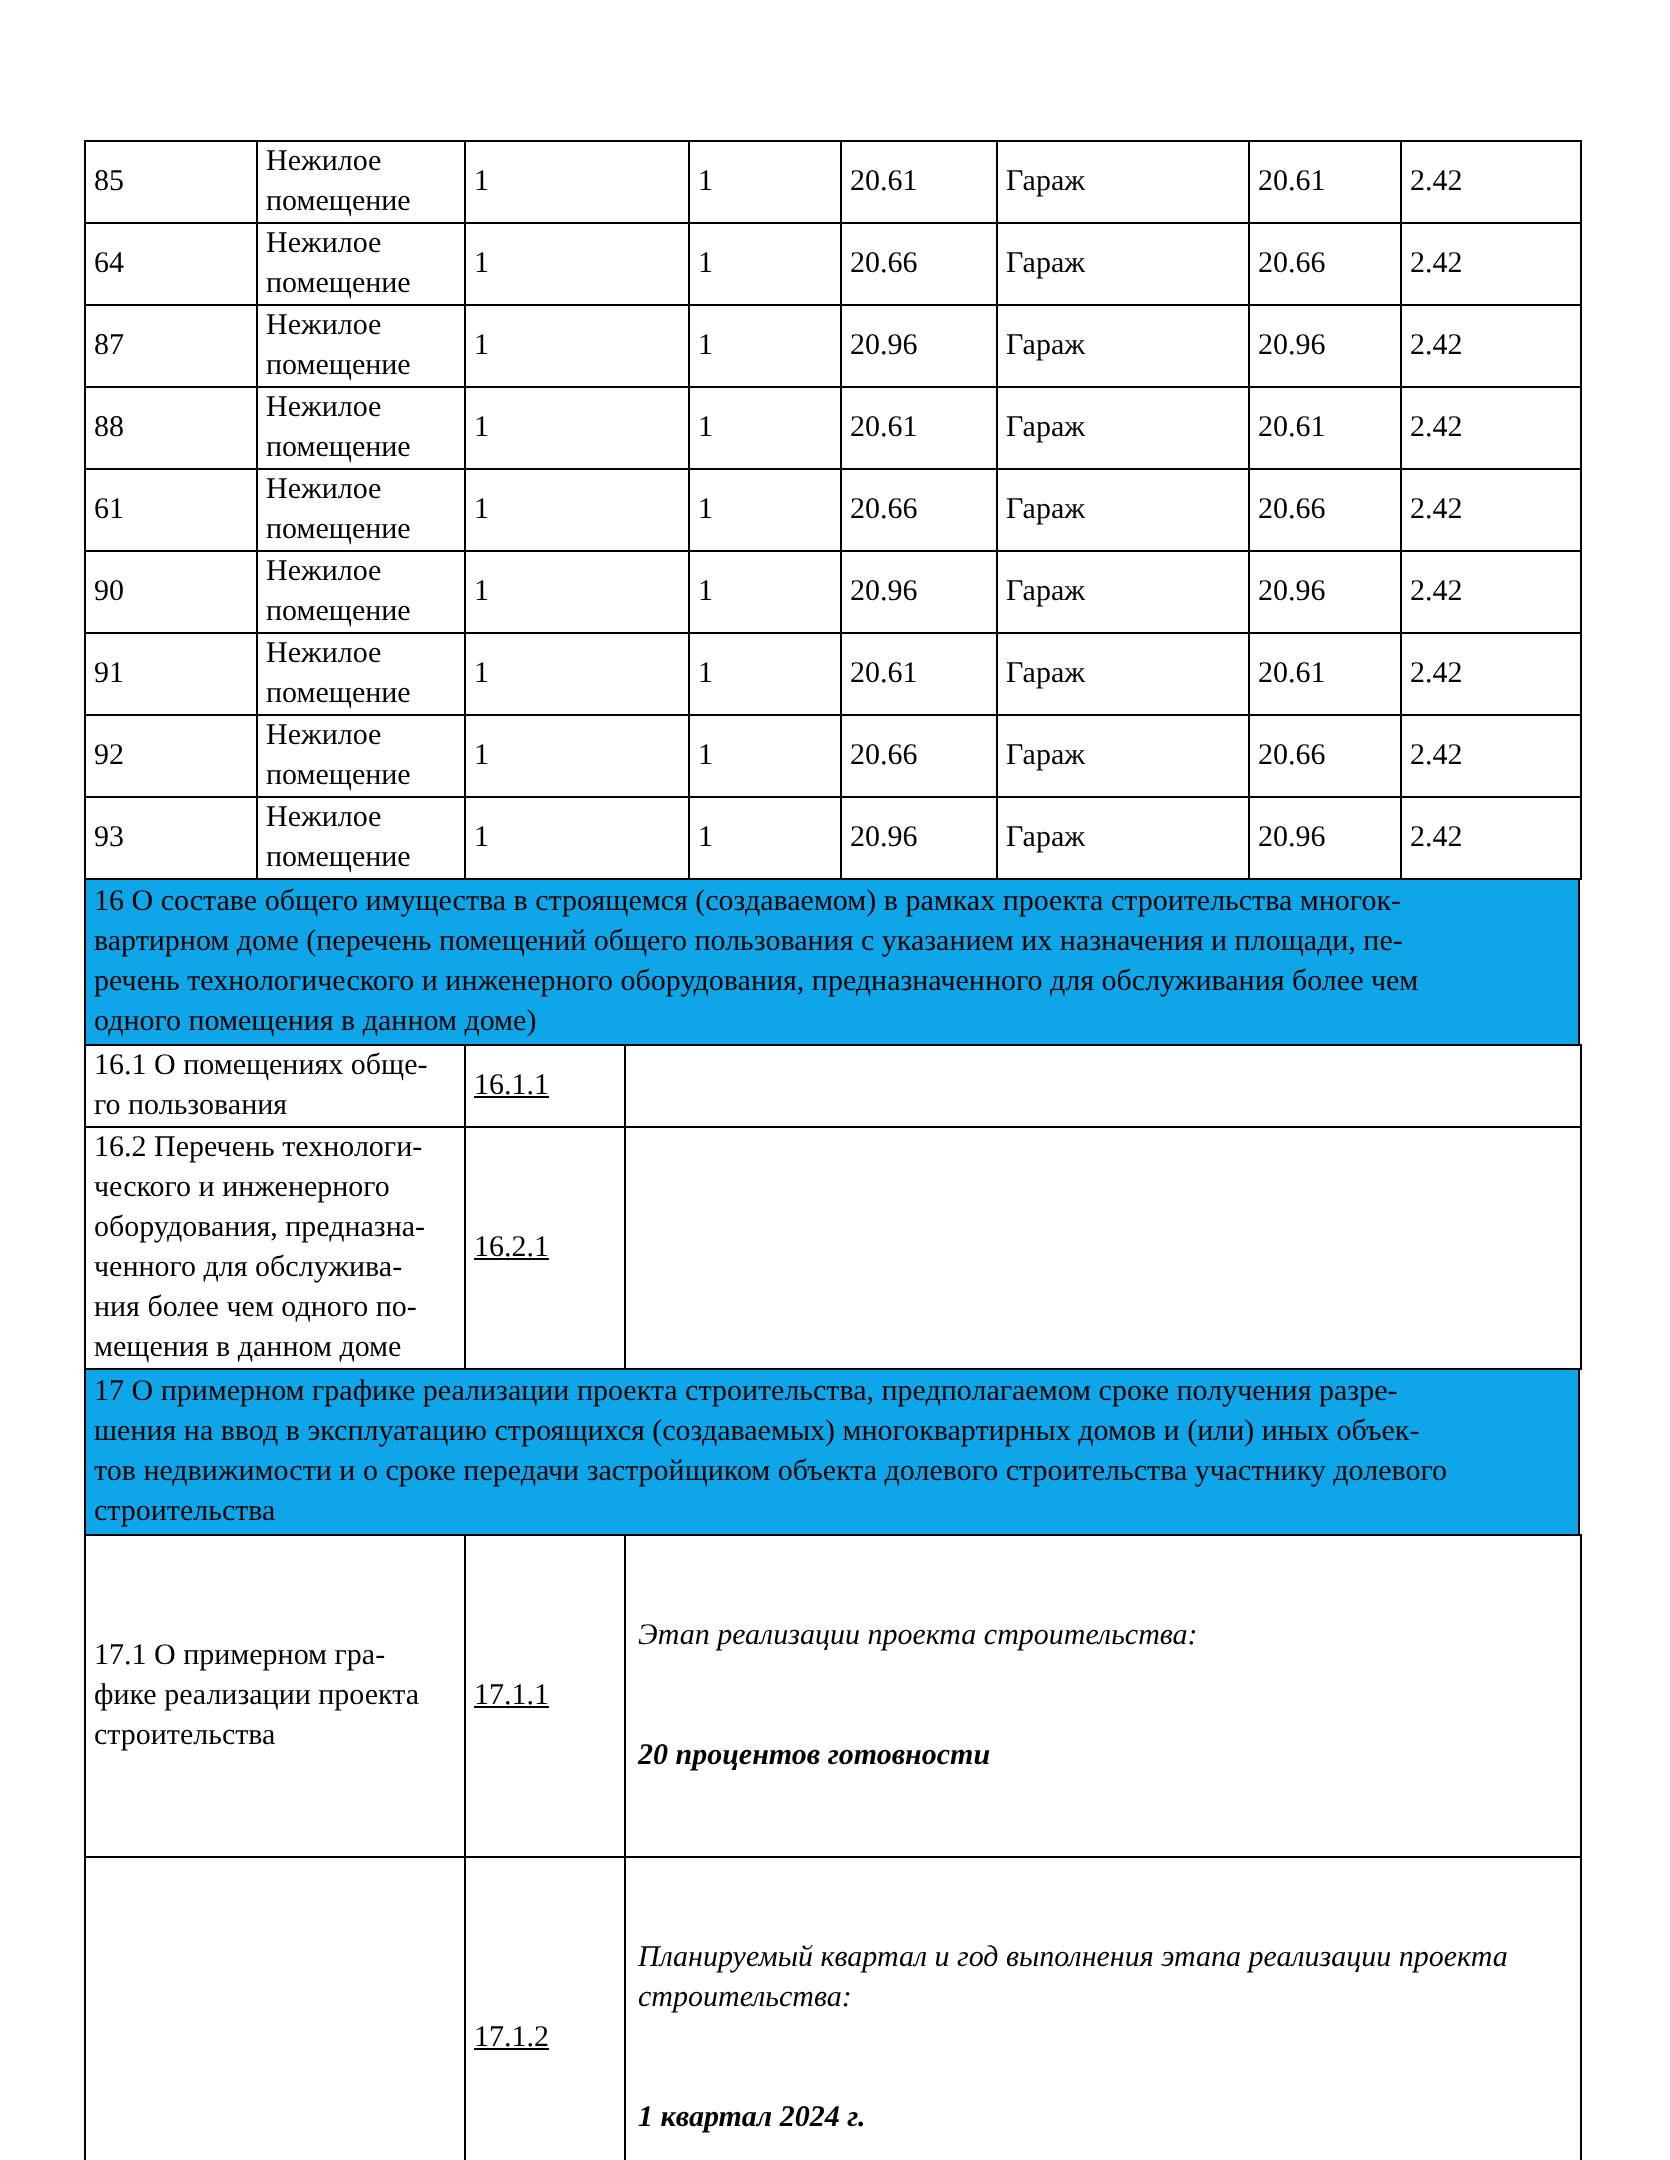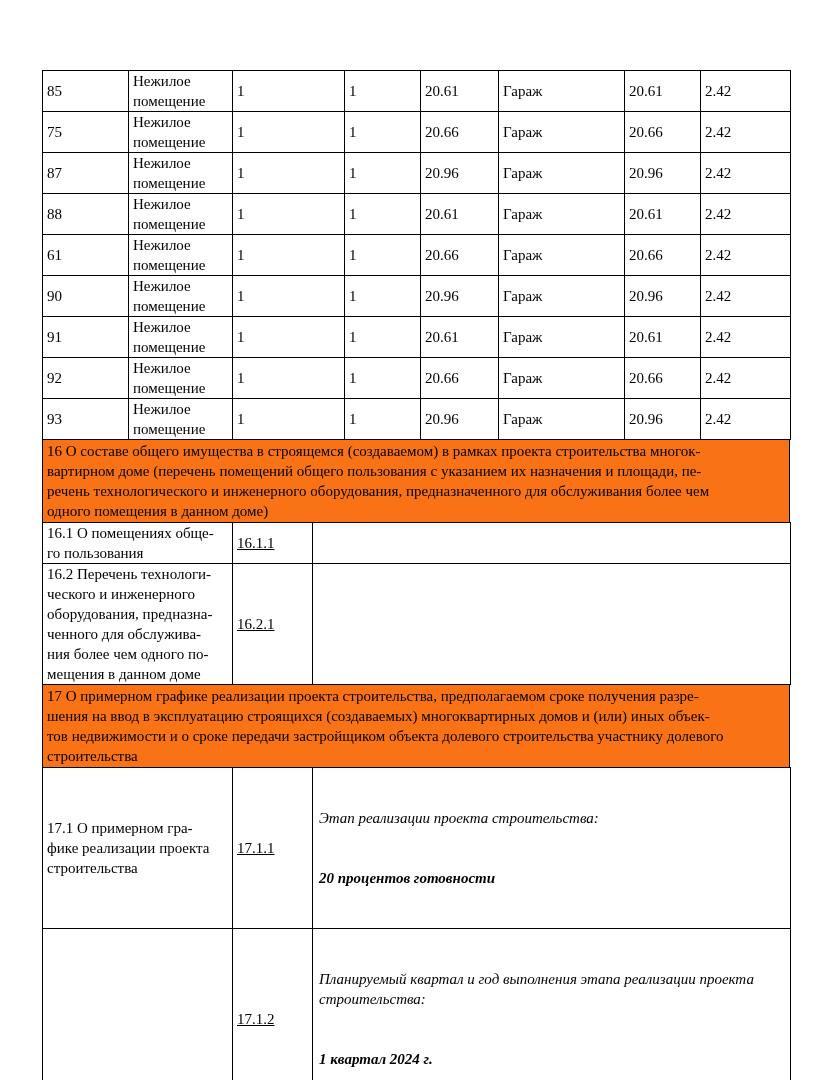--- a/index.html
+++ b/index.html
@@ -28,21 +28,21 @@
     overflow: hidden;
   }
   table.units td { height: 40px; }
   .section-header {
     width: 748px;
     border: 1px solid #000;
     margin-top: -1px;
     padding: 1px 4px;
     line-height: 20px;
     white-space: pre-wrap;
-    background: #f97316;
+    background: #0ea5e9;
   }
   table.info { margin-top: -1px; }
   table.info td.code { vertical-align: middle; text-decoration: underline; }
   table.info td.val { padding-left: 6px; font-style: italic; }
   table.info tr.h40 td { height: 40px; }
   table.info tr.h60 td { height: 60px; }
   .bold { font-weight: bold; }
 </style>
 </head>
 <body>
@@ -65,21 +65,21 @@
         <td>85</td>
         <td>Нежилое помещение</td>
         <td>1</td>
         <td>1</td>
         <td>20.61</td>
         <td>Гараж</td>
         <td>20.61</td>
         <td>2.42</td>
       </tr>
       <tr>
-        <td>75</td>
+        <td>64</td>
         <td>Нежилое помещение</td>
         <td>1</td>
         <td>1</td>
         <td>20.66</td>
         <td>Гараж</td>
         <td>20.66</td>
         <td>2.42</td>
       </tr>
       <tr>
         <td>87</td>

